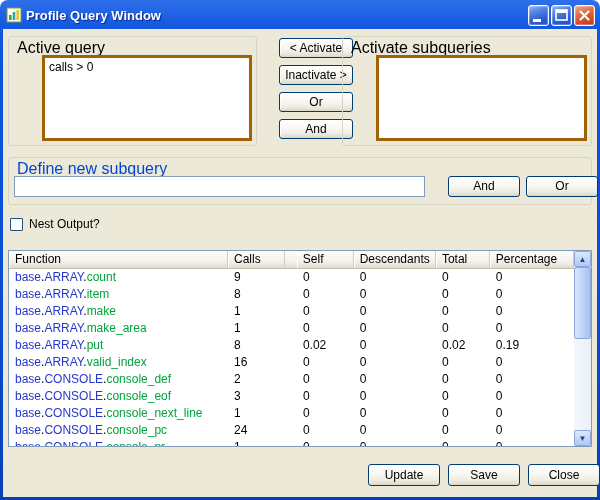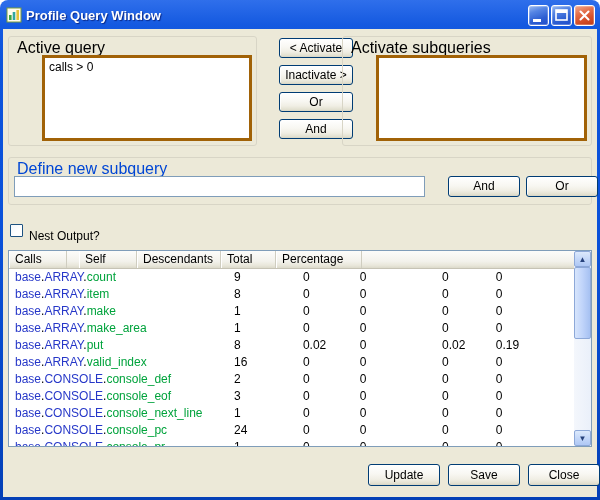--- a/index.html
+++ b/index.html
@@ -39,21 +39,21 @@
     margin-left:16px;
   }
 
   .textbox { position:absolute; background:#fff; border:1px solid #7F9DB9; font-size:12px;
              padding:2px 4px; font-family:"Liberation Sans",sans-serif; }
 
   
   .checkrow { position:absolute; display:flex; align-items:center; gap:6px; }
   .checkbox { width:13px; height:13px; background:linear-gradient(135deg,#F3F7FB 0%,#FFFFFF 60%);
               border:1px solid #1D5281; border-radius:1px; }
-  .checklabel { font-size:12px; color:#000;margin-top:12px; }
+  .checklabel { font-size:12px; color:#000; }
 
   
   .tablebox { position:absolute; left:5px; top:221px; width:584px; height:197px;
               border:1px solid #7F9DB9; background:#fff; overflow:hidden; }
   .thead { position:absolute; left:0; top:0; right:17px; height:18px; display:flex;
            background:linear-gradient(180deg,#FCFCFA 0%,#F3F2EC 60%,#E9E7DB 84%,#DCDACB 100%);
            border-bottom:1px solid #C6C3B5; }
   .hcell { font-size:12px; color:#000; line-height:17px; padding-left:6px; white-space:nowrap;
            border-right:1px solid #CFCDC0; box-shadow:inset 1px 0 0 #FFFFFF; overflow:hidden; }
   .tbody { position:absolute; left:0; top:18px; right:17px; bottom:0; overflow:hidden; }
@@ -131,20 +131,21 @@
     <div class="xpbtn" style="left:429px; top:147px; width:72px; height:21px;">And</div>
     <div class="xpbtn" style="left:507px; top:147px; width:72px; height:21px;">Or</div>
 
     <div class="checkrow" style="left:7px; top:188px;">
       <div class="checkbox"></div>
       <span class="checklabel">Nest Output?</span>
     </div>
 
     <div class="tablebox">
       <div class="thead">
+        <div class="hcell w0">Function</div>
         <div class="hcell w1">Calls</div>
         <div class="hcell w2">Self</div>
         <div class="hcell w3">Descendants</div>
         <div class="hcell w4">Total</div>
         <div class="hcell w5">Percentage</div>
       </div>
       <div class="tbody">
           <div class="trow">
             <div class="tcell w0"><span class="p0">base</span><span class="dot">.</span><span class="p1">ARRAY</span><span class="dot">.</span><span class="p2">count</span></div>
             <div class="tcell w1">9</div>

